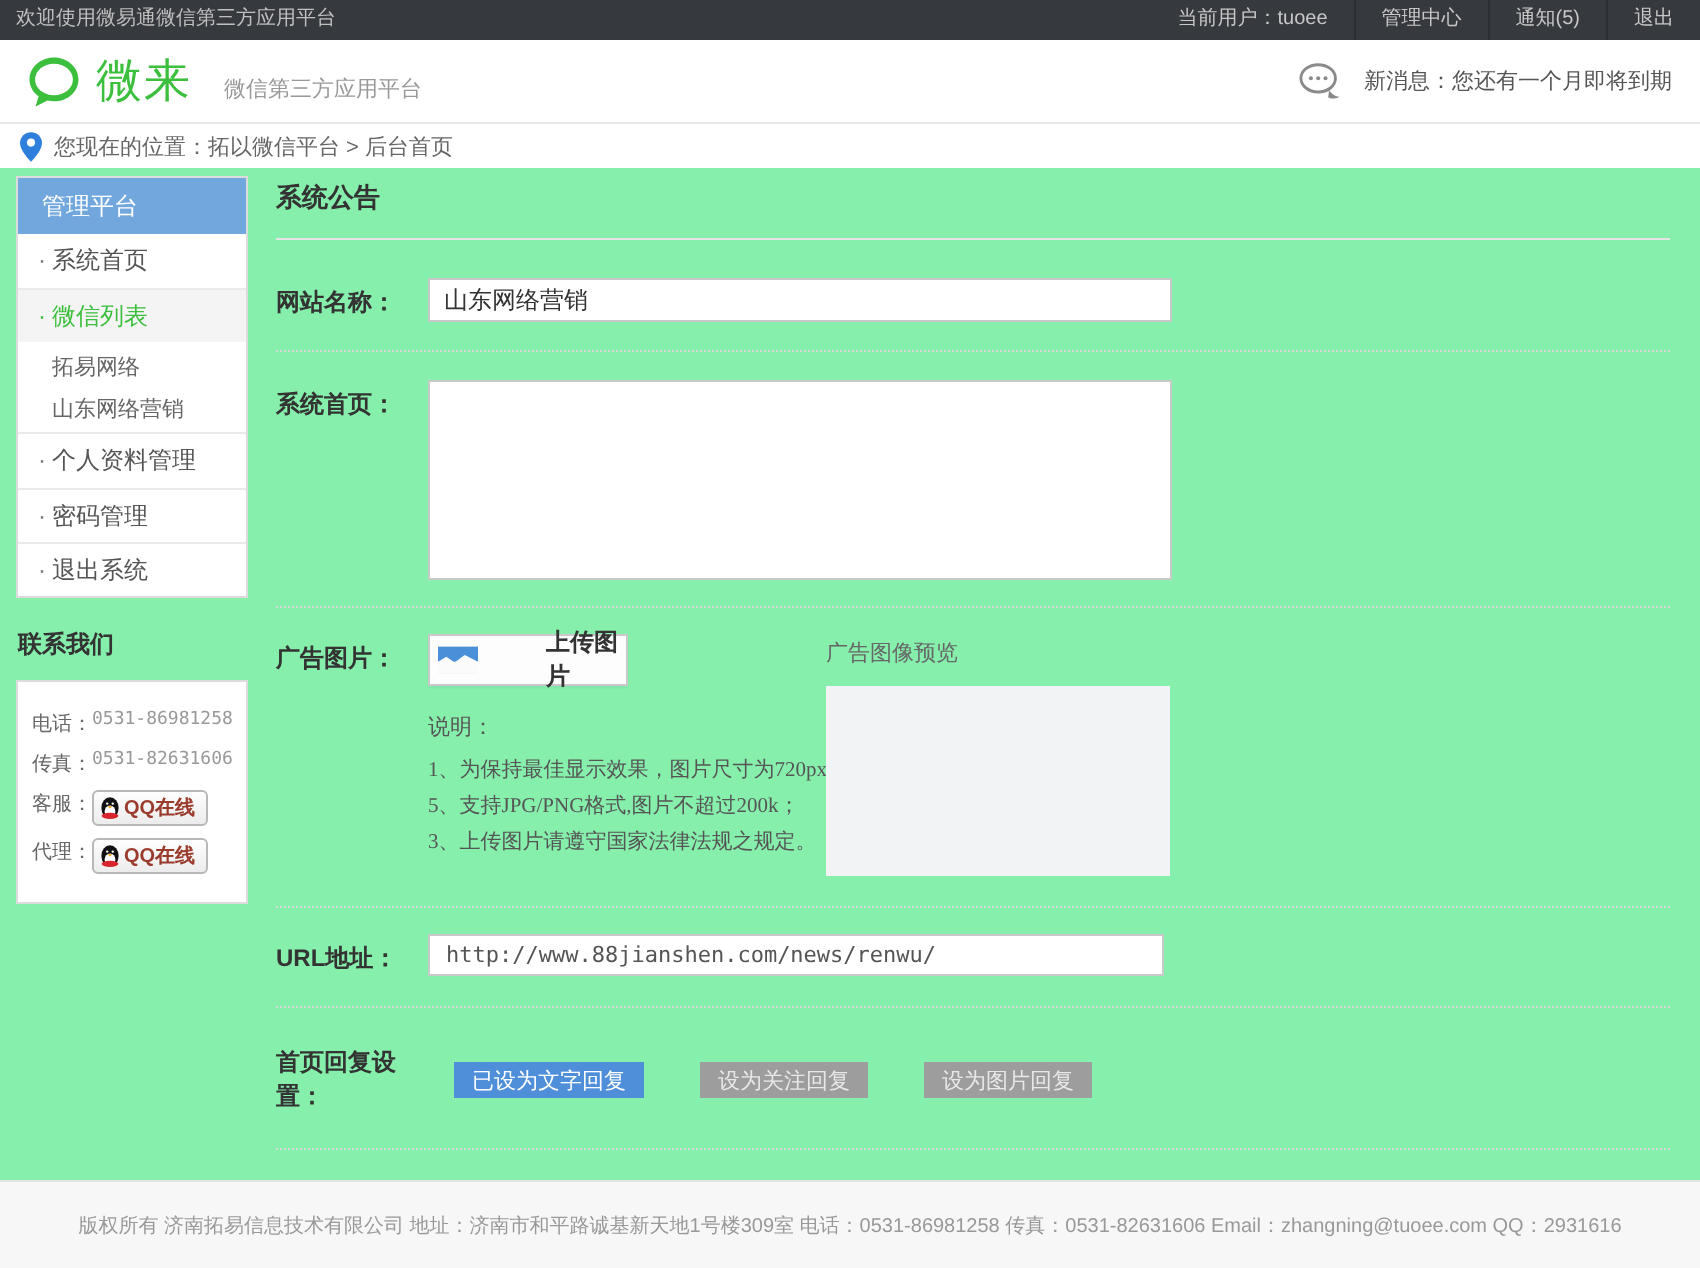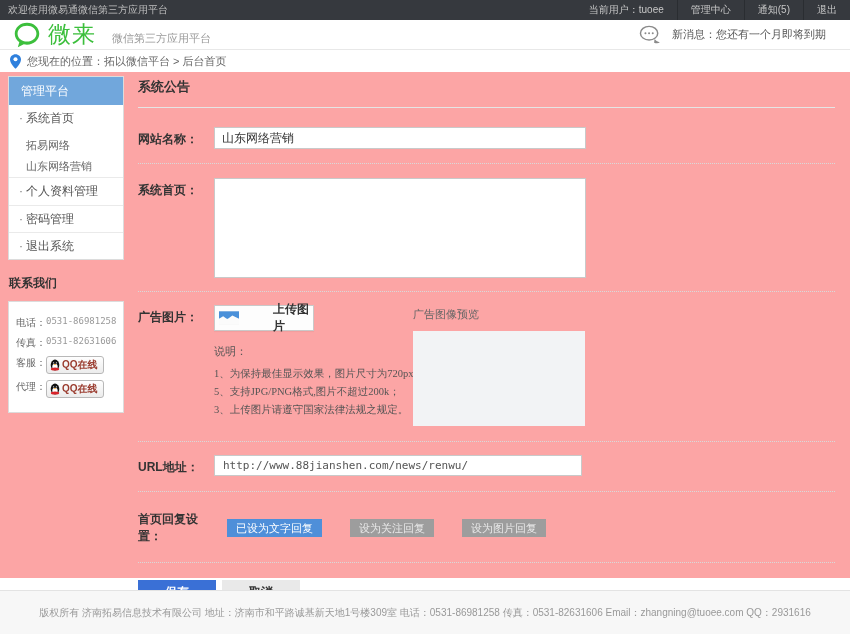--- a/index.html
+++ b/index.html
@@ -7,36 +7,36 @@
   .page { position:relative; width:850px; height:634px; background:#fff; overflow:hidden; }
 
   
   .topbar { height:20px; background:#36393e; display:flex; align-items:stretch; justify-content:space-between; }
   .topbar-left { font-size:10px; color:#bfbfbf; line-height:20px; padding-left:8px; }
   .topbar-right { display:flex; align-items:stretch; }
   .topbar-item { font-size:10px; color:#c7c7c7; line-height:20px; padding:0 13px; border-left:1px solid #2a2d31; cursor:default; }
   .topbar-item:first-child { border-left:none; }
 
   
-  .header { height:30px; background:#fff; border-bottom:1px solid #e8e8e8; display:flex; align-items:center; }
+  .header { height:42px; background:#fff; border-bottom:1px solid #e8e8e8; display:flex; align-items:center; }
   .logo { display:flex; align-items:center; padding-left:13px; }
   .logo-icon { width:28px; height:28px; }
   .logo-text { font-size:23px; color:#3cbf3c; margin-left:7px; letter-spacing:1px; }
   .logo-sub { font-size:11px; color:#999; margin-left:16px; margin-top:8px; }
-  .header-right { margin-left:auto; display:flex; align-items:center; padding-right:24px; }
+  .header-right { margin-left:auto; display:flex; align-items:center; padding-right:14px; }
   .msg-icon { width:24px; height:20px; margin-right:10px; }
   .msg-text { font-size:11px; color:#555; }
 
   
   .breadcrumb { height:22px; display:flex; align-items:center; padding-left:10px; background:#fff; }
   .pin-icon { width:11px; height:15px; margin-right:6px; }
   .breadcrumb-text { font-size:11px; color:#666; }
 
   
-  .content { position:relative; height:506px; background:#fca5a5; }
+  .content { position:relative; height:506px; background:#86efac; }
   .sidebar { position:absolute; left:8px; top:4px; width:116px; }
   .menu { border:1px solid #dcdcdc; background:#fff; }
   .menu-header { background:#71a7dc; color:#fff; font-size:12px; height:28px; line-height:28px; padding-left:12px; }
   .menu-item { font-size:12px; color:#555; height:27px; line-height:27px; padding-left:10px; border-top:1px solid #eaeaea; cursor:pointer; }
   .menu-item .bullet { color:#777; margin-right:3px; }
   .menu-item.active { background:#f4f4f4; color:#3cbf3c; }
   .menu-item.active .bullet { color:#3cbf3c; }
   .menu-sub { font-size:11px; color:#666; height:23px; line-height:23px; padding-left:17px; cursor:pointer; }
   .menu-sub.first { padding-top:2px; }
   .menu-group-end { border-bottom:1px solid #eaeaea; }
@@ -124,20 +124,21 @@
     </svg>
     <span class="breadcrumb-text">您现在的位置：拓以微信平台 &gt; 后台首页</span>
   </div>
 
   <div class="content">
 
     <div class="sidebar">
       <div class="menu">
         <div class="menu-header">管理平台</div>
         <div class="menu-item" style="border-top:none;"><span class="bullet">·</span><span>系统首页</span></div>
+        <div class="menu-item active"><span class="bullet">·</span><span>微信列表</span></div>
         <div class="menu-sub first"><span>拓易网络</span></div>
         <div class="menu-sub menu-group-end"><span>山东网络营销</span></div>
         <div class="menu-item" style="border-top:none;"><span class="bullet">·</span><span>个人资料管理</span></div>
         <div class="menu-item"><span class="bullet">·</span><span>密码管理</span></div>
         <div class="menu-item"><span class="bullet">·</span><span>退出系统</span></div>
       </div>
 
       <div class="contact-title">联系我们</div>
       <div class="contact-box">
         <div class="contact-row">

